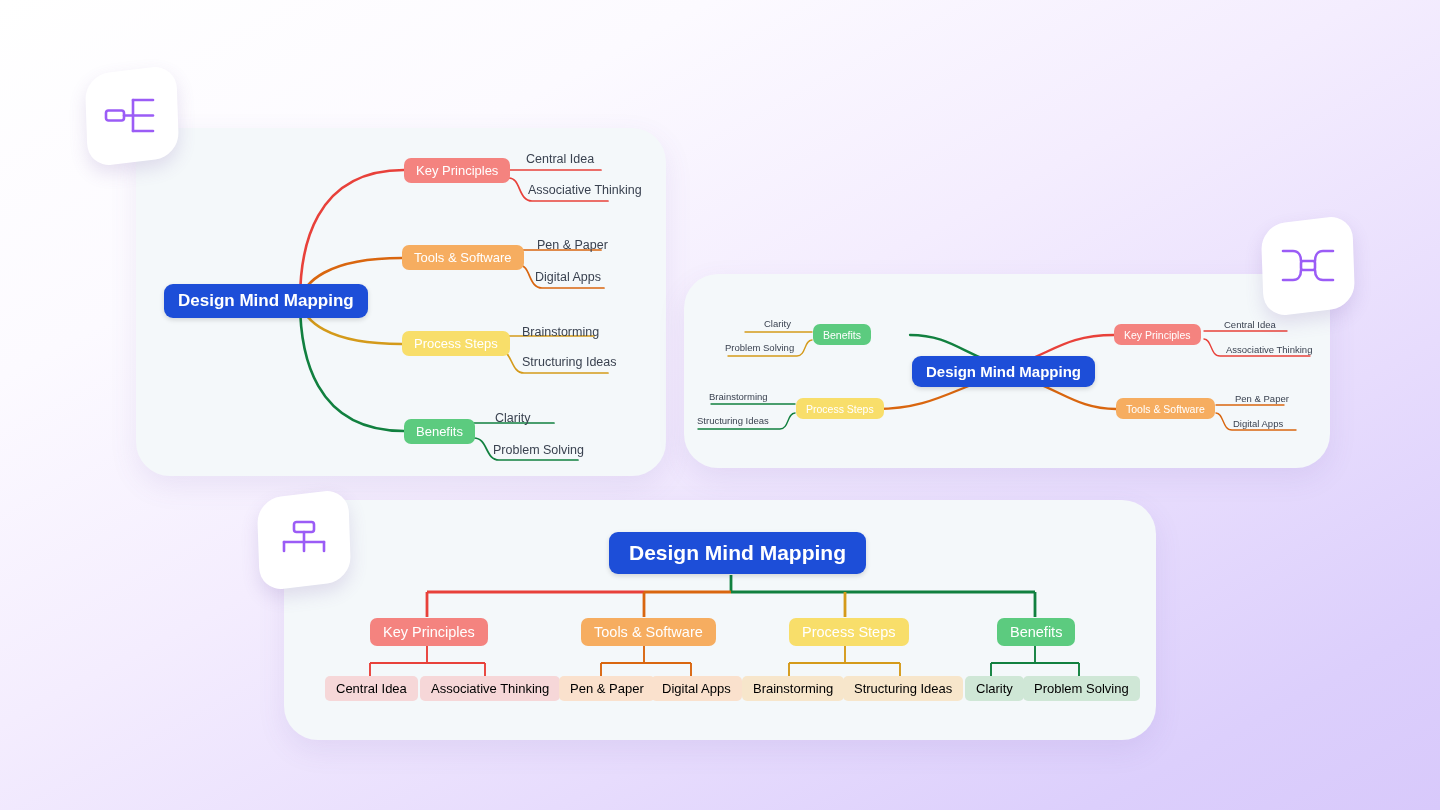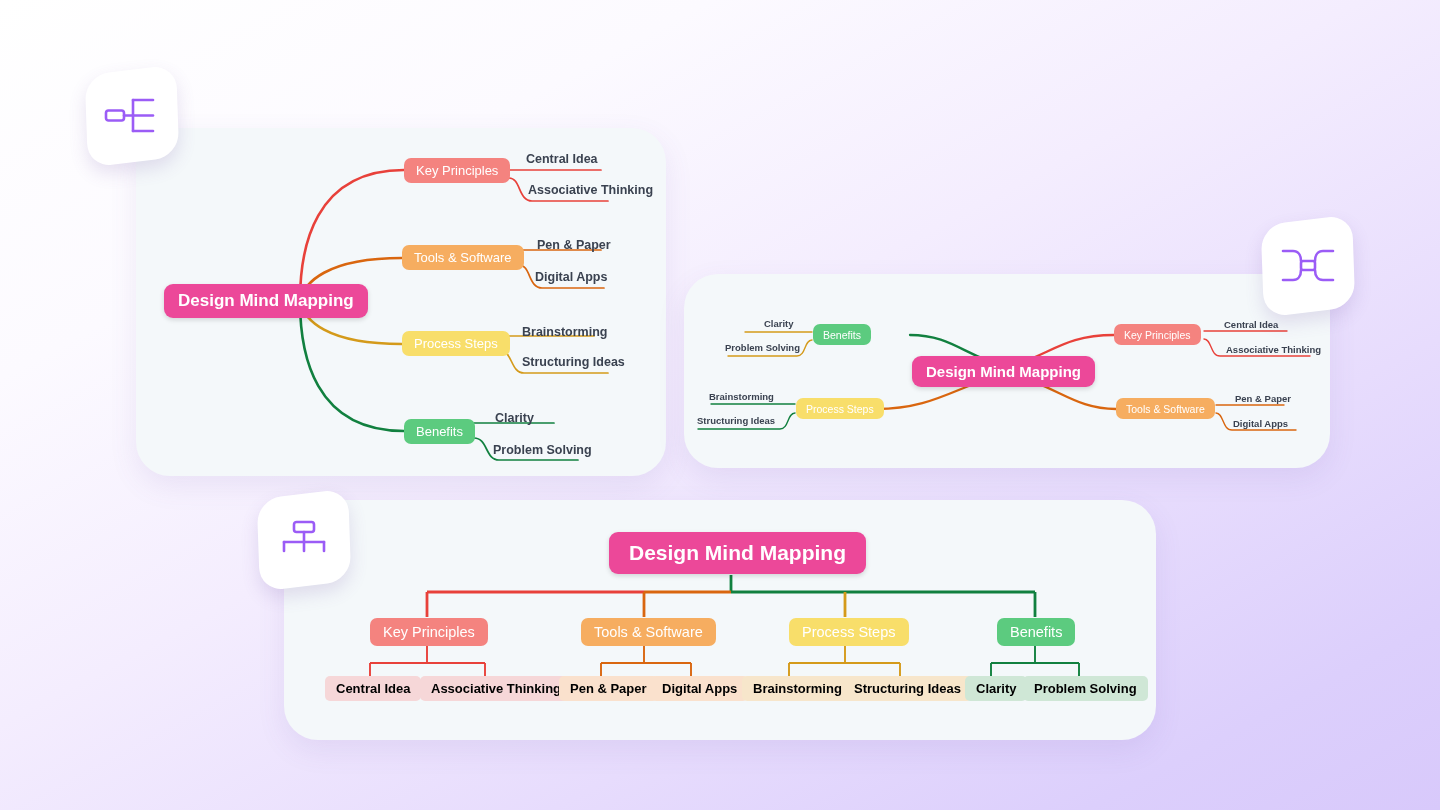--- a/index.html
+++ b/index.html
@@ -54,24 +54,23 @@
   
   .wires { position: absolute; inset: 0; overflow: visible; pointer-events: none; }
 
   
   .node {
     position: absolute;
     display: flex; align-items: center; justify-content: center;
     white-space: nowrap;
     border-radius: 7px;
     z-index: 3;
-    font-weight: bold;
   }
   .node.root {
-    background: #ec4899;
+    background: #1d4ed8;
     color: #FFFFFF;
     font-weight: bold;
     border-radius: 9px;
     box-shadow: 0 2px 5px rgba(0,0,0,.14);
   }
   .node.branch { color: #FFFFFF; font-weight: normal; }
   .node.leaf   { color: #3A4250; }
   .node.leaf.plain { background: transparent; }
 
   

